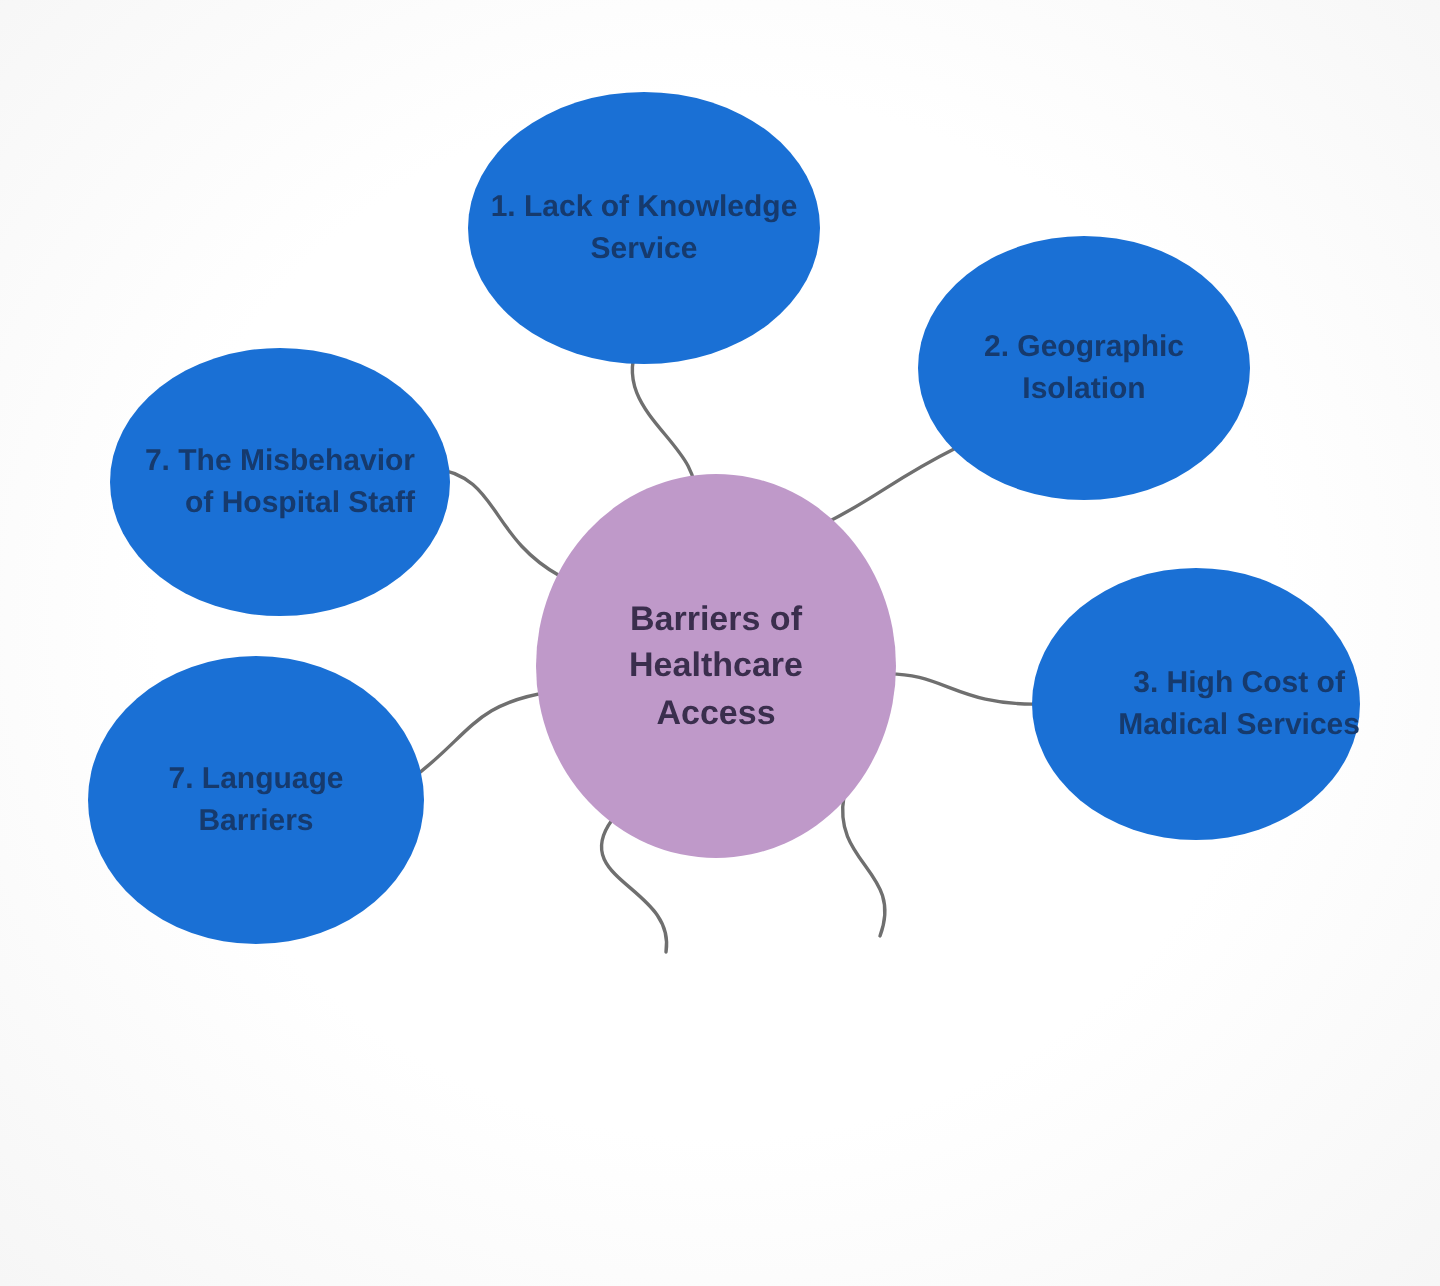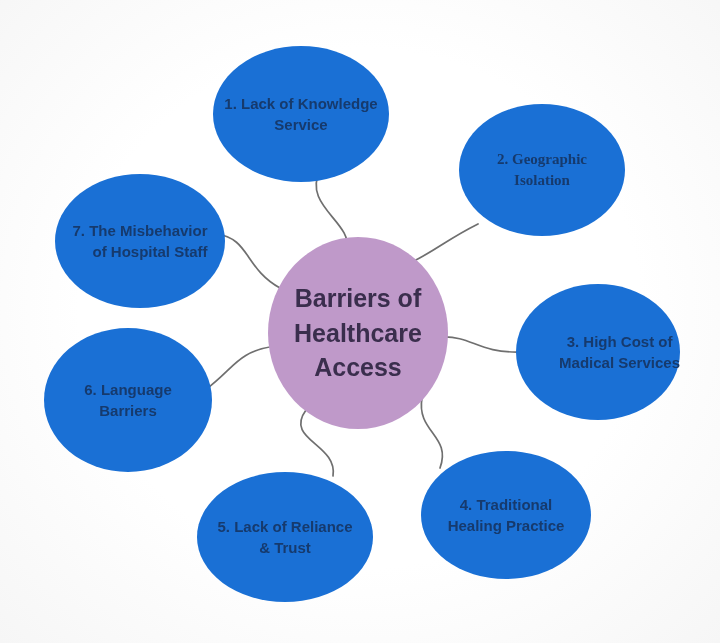--- a/index.html
+++ b/index.html
@@ -44,27 +44,27 @@
   }
   .node.blue {
     background: var(--node-fill);
     color: var(--node-text);
     font-size: 15px;
     line-height: 1.4;
   }
   .node.center {
     background: var(--center-fill);
     color: var(--center-text);
-    font-size: 25px;
+    font-size: 17px;
     line-height: 1.38;
   }
   
   .n-center { left: 268px; top: 237px; width: 180px; height: 192px; }
-  .n1 { left: 213px; top:  46px; width: 176px; height: 136px; }
-  .n2 { left: 459px; top: 104px; width: 166px; height: 132px; font-family: Liberation Serif, serif; }
+  .n1 { left: 234px; top:  46px; width: 176px; height: 136px; }
+  .n2 { left: 459px; top: 118px; width: 166px; height: 132px; }
   .n3 { left: 516px; top: 284px; width: 164px; height: 136px; justify-content: flex-end; }
   .n4 { left: 421px; top: 451px; width: 170px; height: 128px; }
   .n5 { left: 197px; top: 472px; width: 176px; height: 130px; }
   .n6 { left:  44px; top: 328px; width: 168px; height: 144px; }
   .n7 { left:  55px; top: 174px; width: 170px; height: 134px; text-align: right; }
 </style>
 </head>
 <body>
 
 <div class="canvas">
@@ -93,32 +93,24 @@
   <div class="node blue n2">
     <span>2. Geographic
 Isolation</span>
   </div>
 
   <div class="node blue n3">
     <span>3. High Cost of
 Madical Services</span>
   </div>
 
-  <div class="node blue n4">
-    <span>4. Traditional
-Healing Practice</span>
-  </div>
 
-  <div class="node blue n5">
-    <span>5. Lack of Reliance
-&amp; Trust</span>
-  </div>
 
   <div class="node blue n6">
-    <span>6. Language
+    <span>7. Language
 Barriers</span>
   </div>
 
   <div class="node blue n7">
     <span>7. The Misbehavior
 of Hospital Staff</span>
   </div>
 
 </div>
 

